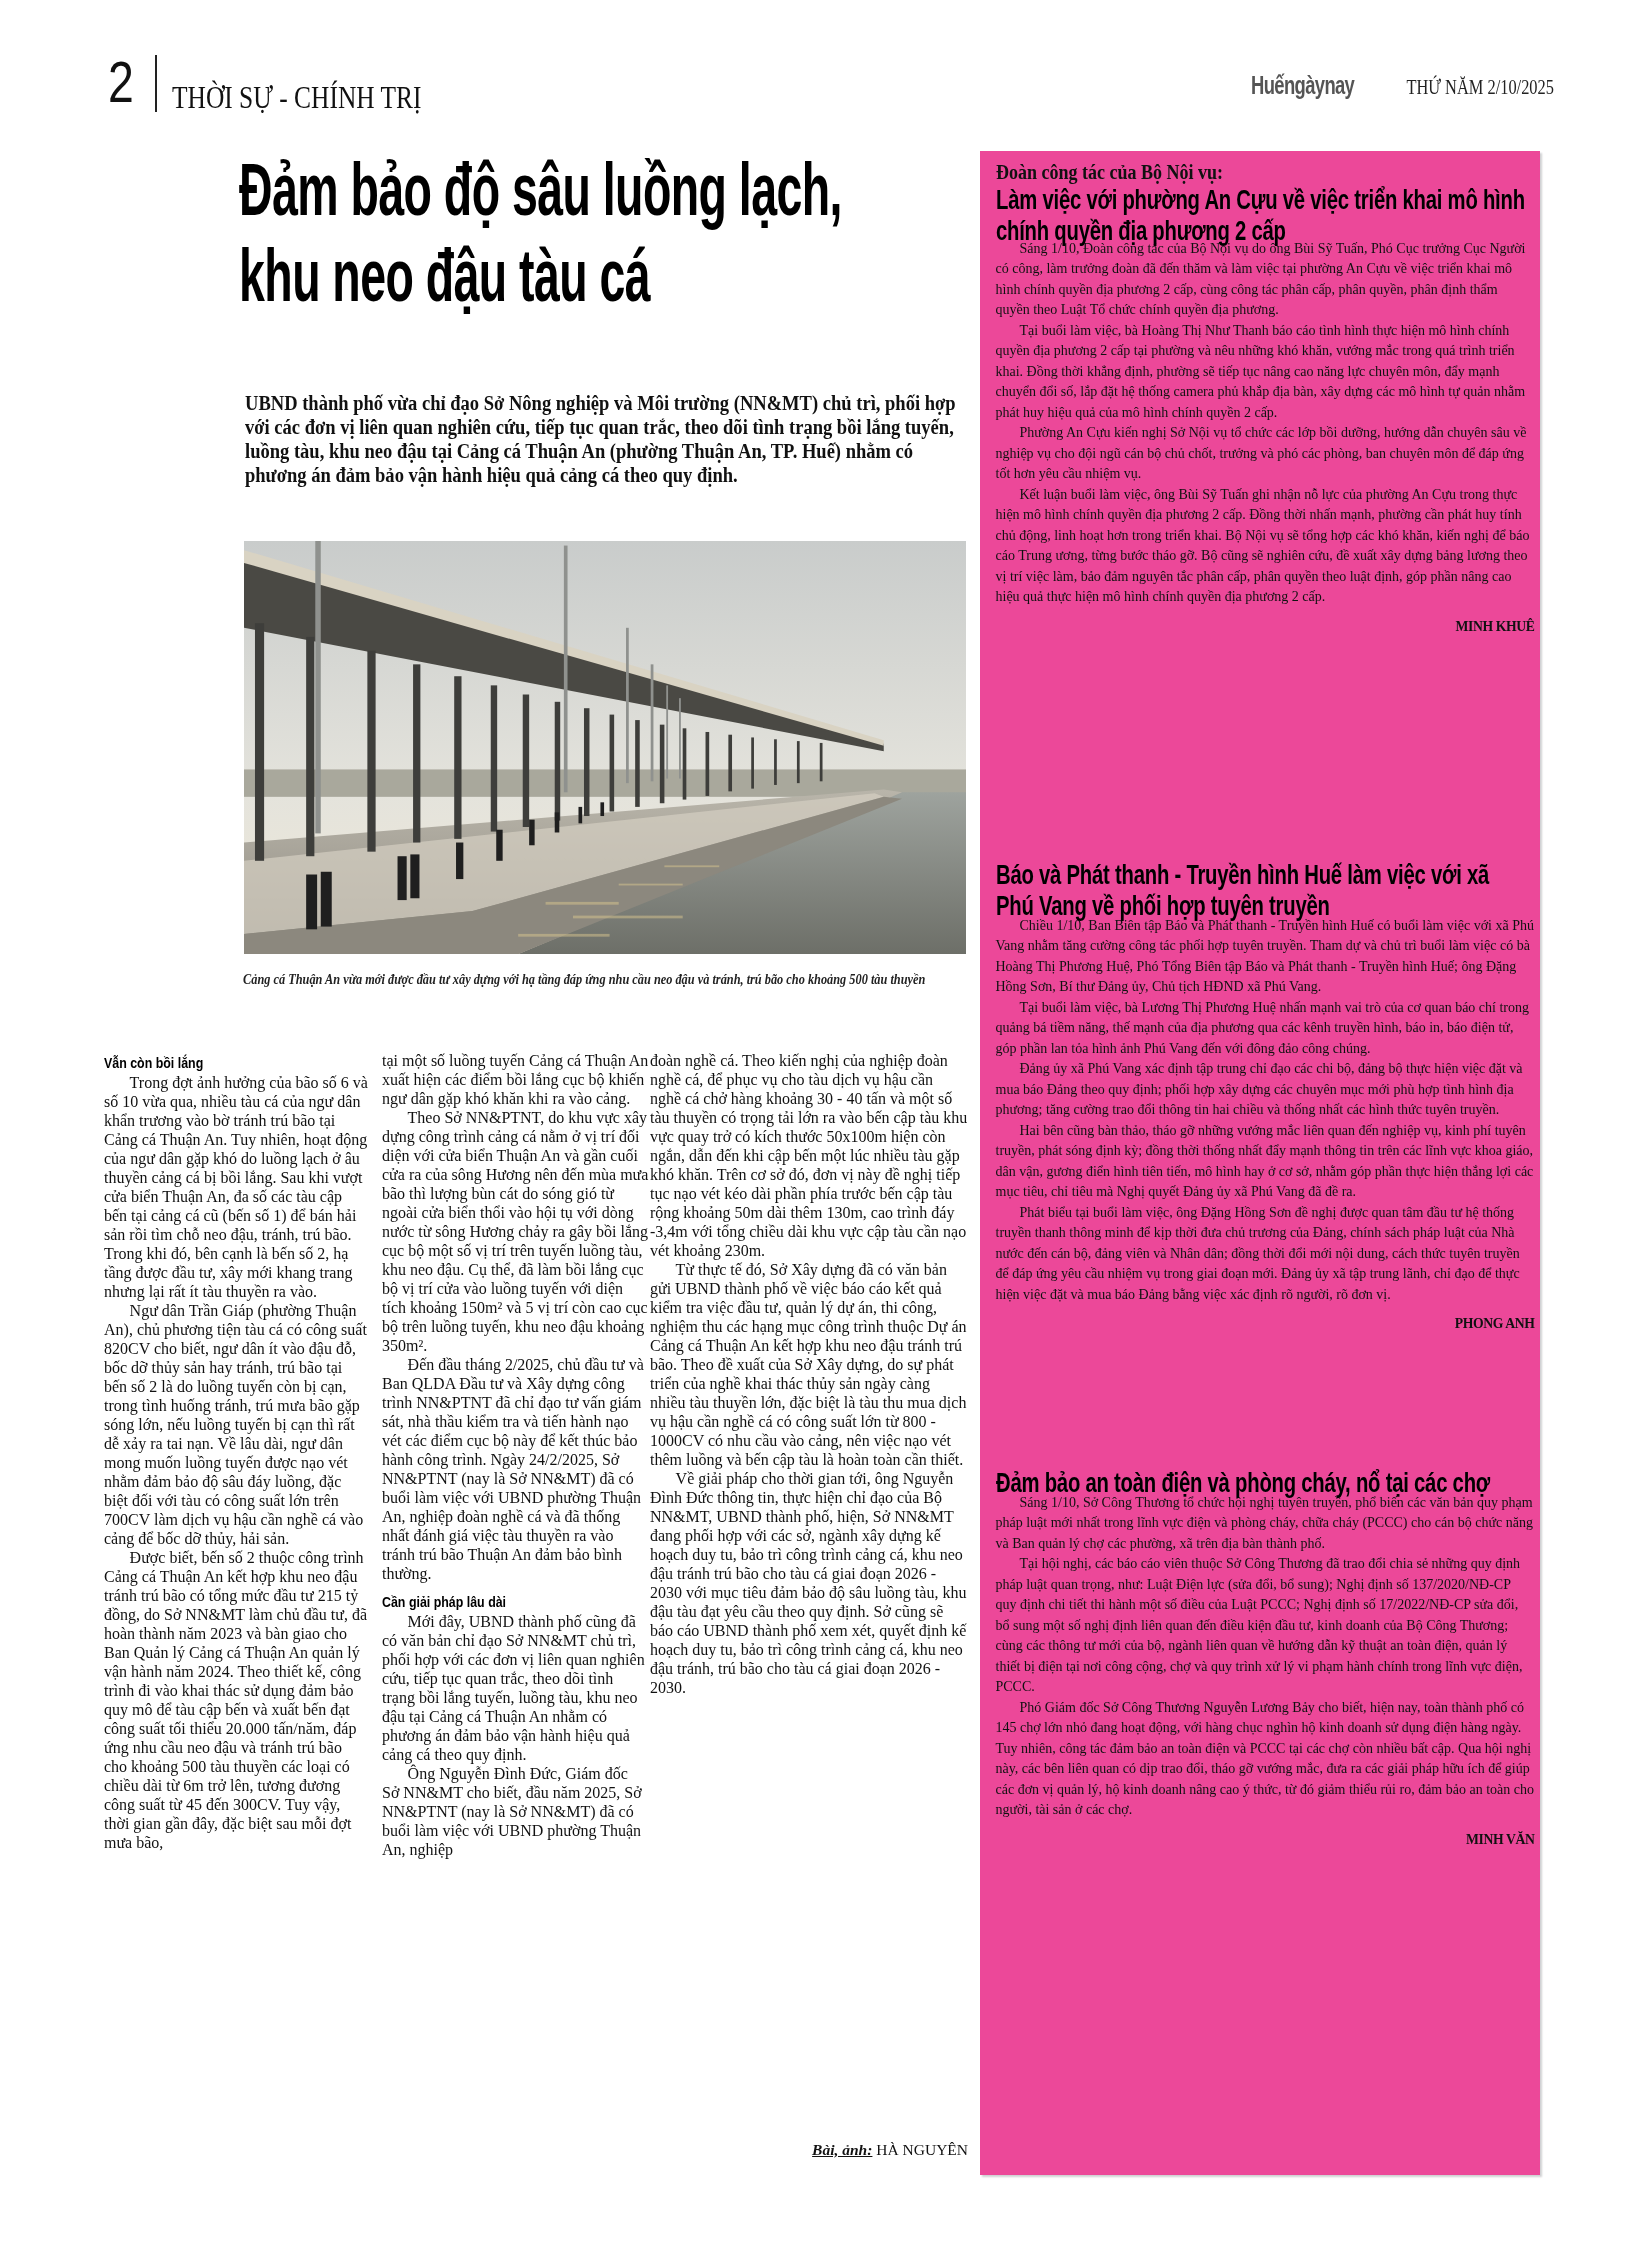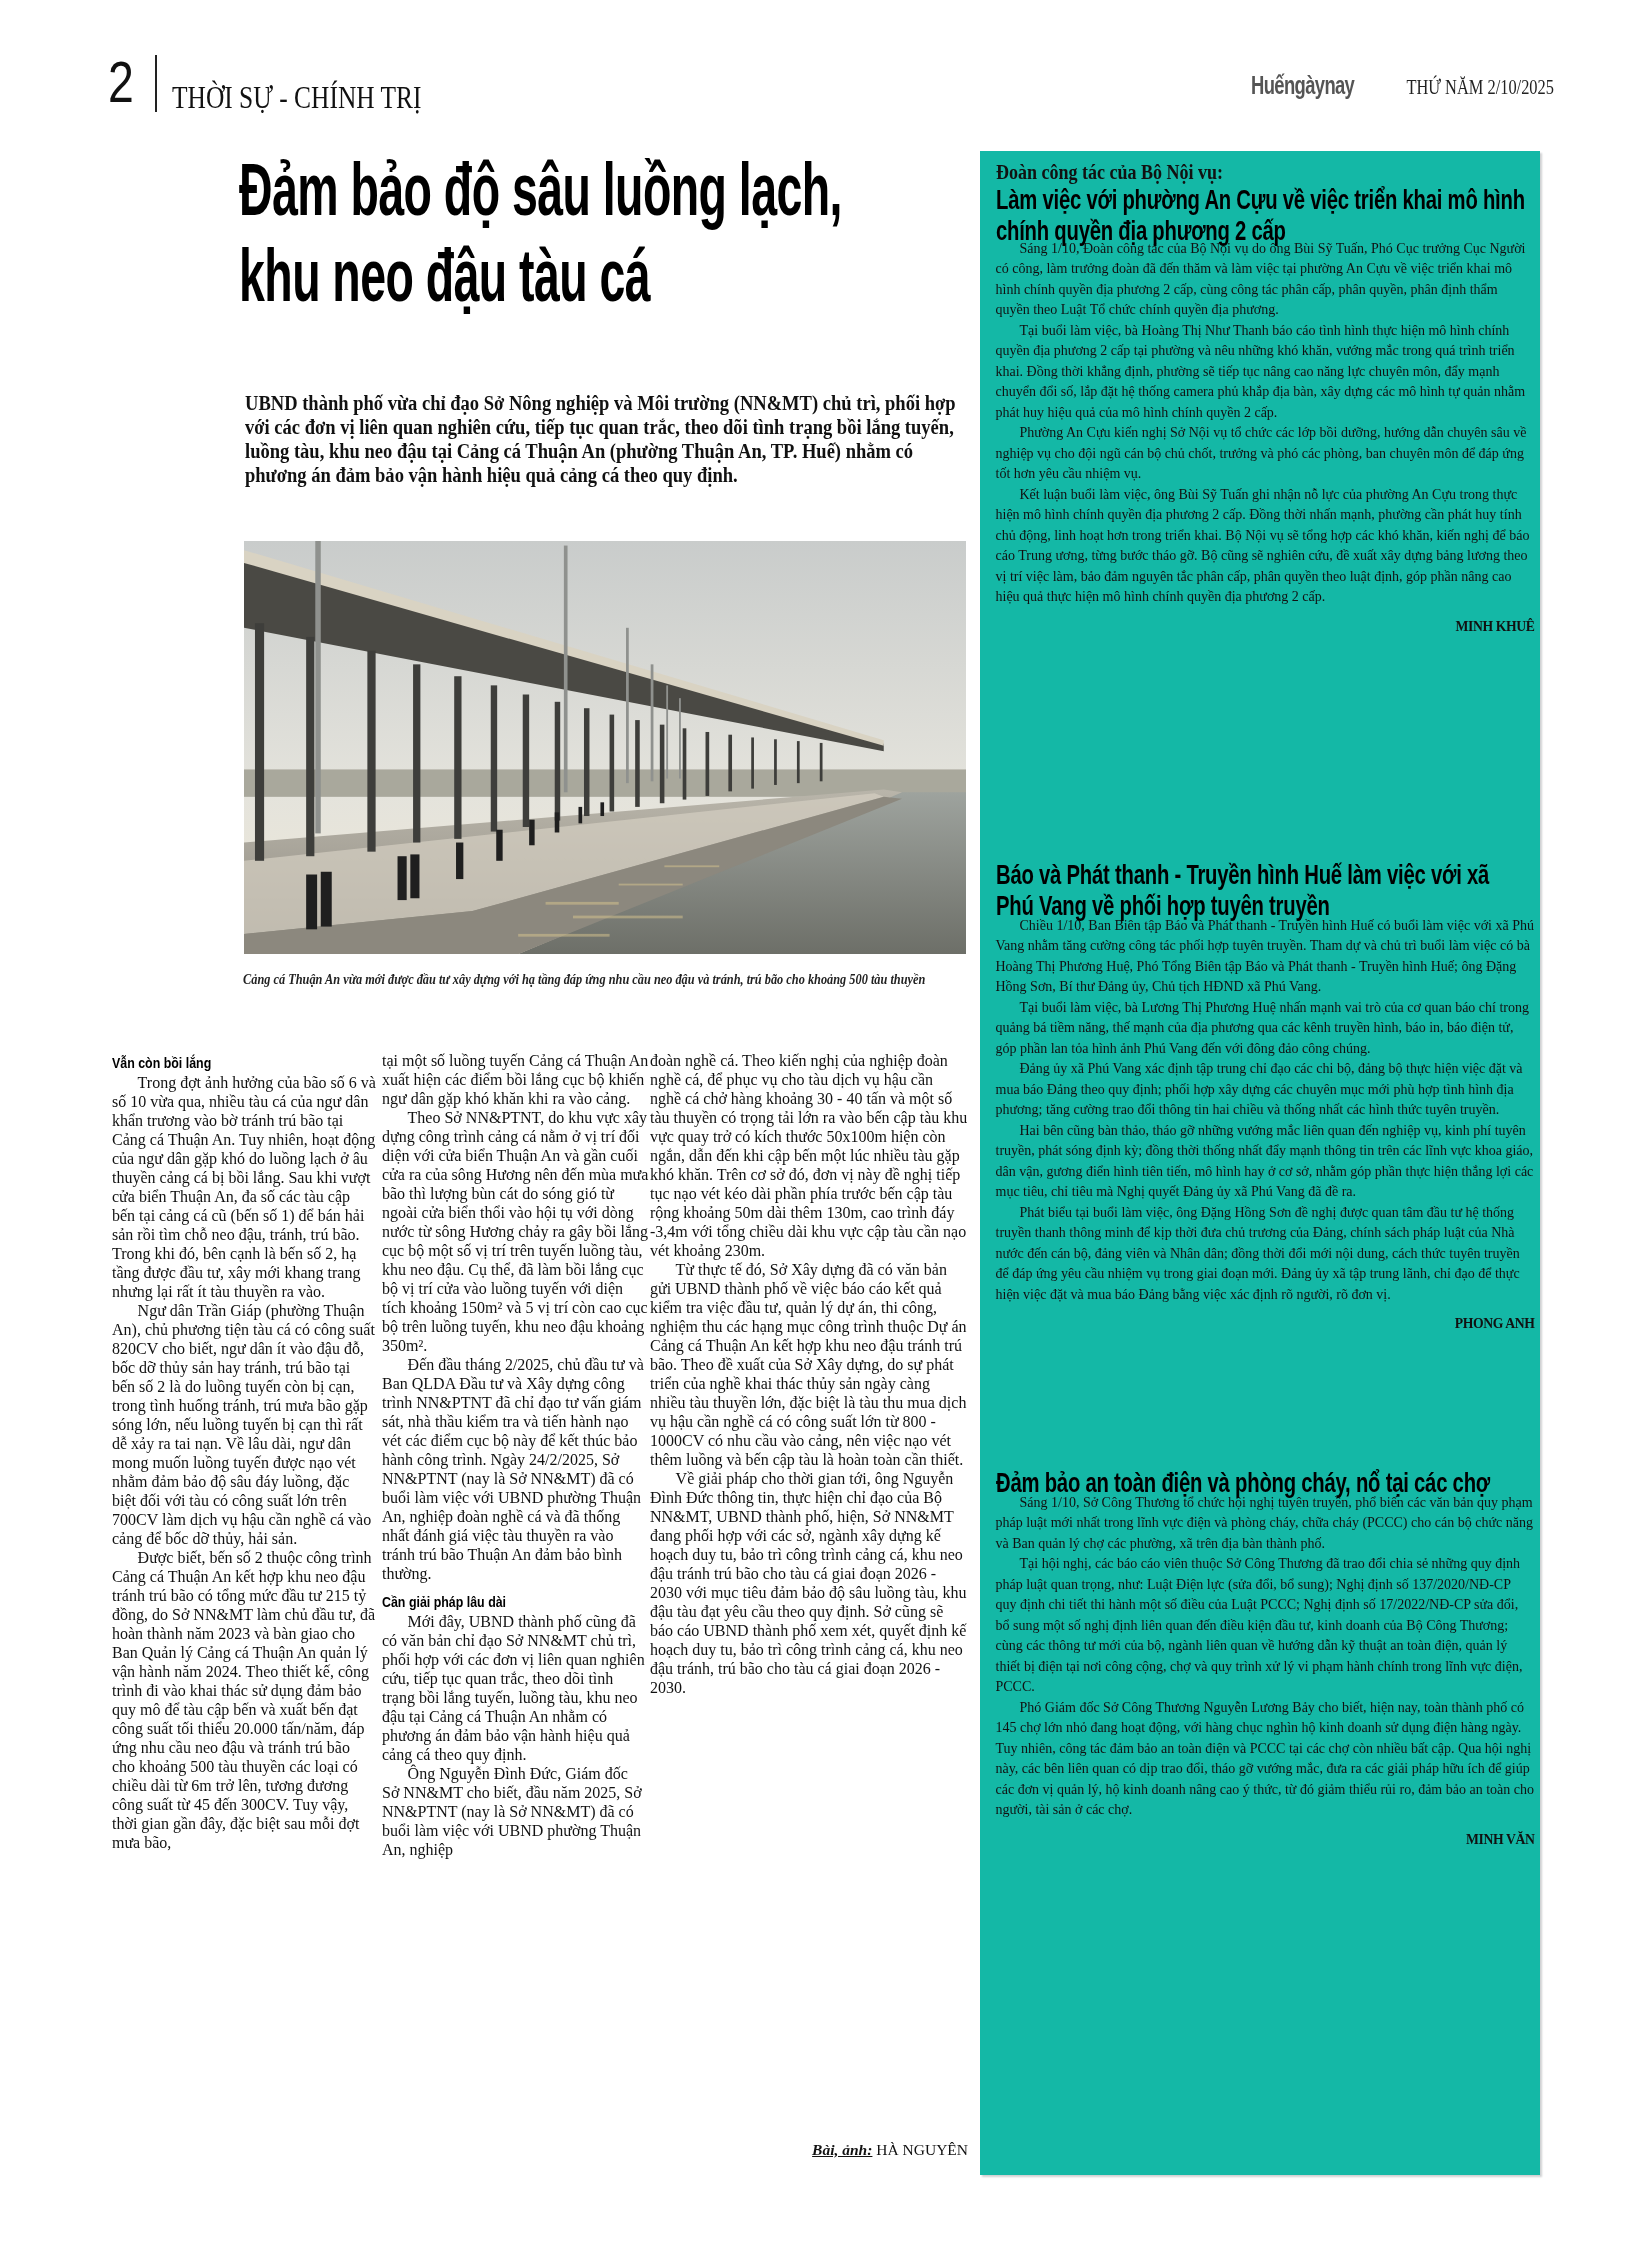--- a/index.html
+++ b/index.html
@@ -15,32 +15,32 @@
   .issue-date { font-family: "Liberation Serif", serif; font-size: 20px; color: #222; transform: scaleX(0.82); transform-origin: right bottom; display: inline-block; }
 
   
   .main-title { position: absolute; left: 239px; top: 146px; width: 731px; font-family: "Liberation Sans", sans-serif; font-weight: 700; font-size: 75px; line-height: 86px; color: #000; letter-spacing: -0.9px; transform: scaleX(0.62); transform-origin: left top; width: 1179px; }
   .lead { position: absolute; left: 245px; top: 391px; width: 731px; font-family: "Liberation Serif", serif; font-weight: 700; font-size: 20.6px; line-height: 24px; color: #111; transform: scaleX(0.9); transform-origin: left top; width: 804px; }
   .photo { position: absolute; left: 244px; top: 541px; width: 722px; height: 413px; overflow: hidden; background: #cfd2d0; }
   .photo svg { width: 100%; height: 100%; display: block; }
   .caption { position: absolute; left: 243px; top: 971px; width: 713px; font-family: "Liberation Serif", serif; font-style: italic; font-weight: 700; font-size: 14px; line-height: 17.4px; color: #222; transform: scaleX(0.88); transform-origin: left top; width: 804px; }
 
   .col { position: absolute; top: 1051px; font-family: "Liberation Serif", serif; font-size: 16px; line-height: 19px; color: #111; text-align: left; }
-  .col-1 { left: 112px; width: 265px; }
+  .col-1 { left: 104px; width: 265px; }
   .col-2 { left: 382px; width: 267px; }
   .col-3 { left: 650px; width: 318px; }
   .col p { text-indent: 25.6px; }
   .sub-head { font-family: "Liberation Sans", sans-serif; font-weight: 700; font-size: 14.6px; line-height: 20px; color: #000; transform: scaleX(0.85); transform-origin: left top; white-space: nowrap; margin: 1.8px 0 0 0; }
   .col-2 .sub-head { margin-top: 9.1px; }
   .byline { position: absolute; left: 650px; top: 2141px; width: 318px; text-align: right; font-size: 15.5px; }
   .byline .by-label { font-style: italic; font-weight: 700; text-decoration: underline; }
   .byline .by-name { font-weight: 400; }
 
   
-  .sidebar { position: absolute; left: 980px; top: 151px; width: 560px; height: 2024px; background: #14b8a6; box-shadow: 1.8px 1.8px 1.8px #cfd0d2; }
+  .sidebar { position: absolute; left: 980px; top: 151px; width: 560px; height: 2024px; background: #ec4899; box-shadow: 1.8px 1.8px 1.8px #cfd0d2; }
   .story { position: absolute; left: 15.5px; width: 539px; }
   .story-1 { top: 9.1px; }
   .story-2 { top: 708px; }
   .story-3 { top: 1316px; }
   .kicker { font-family: "Liberation Serif", serif; font-weight: 700; font-size: 20px; line-height: 24px; color: #111; transform: scaleX(0.9); transform-origin: left top; white-space: nowrap; }
   .story-title { font-family: "Liberation Sans", sans-serif; font-weight: 700; font-size: 27.4px; line-height: 31px; color: #000; transform: scaleX(0.74); transform-origin: left top; width: 722px; letter-spacing: -0.3px; }
   .story-body { font-family: "Liberation Serif", serif; font-size: 14px; line-height: 20.5px; color: #111; margin-top: -7.3px; }
   .story-body p { text-indent: 24px; }
   .story-author { text-align: right; font-weight: 700; font-size: 13.7px; margin-top: 11px; letter-spacing: -0.4px; }
   .story-2 .story-body, .story-3 .story-body { margin-top: -5.5px; }

